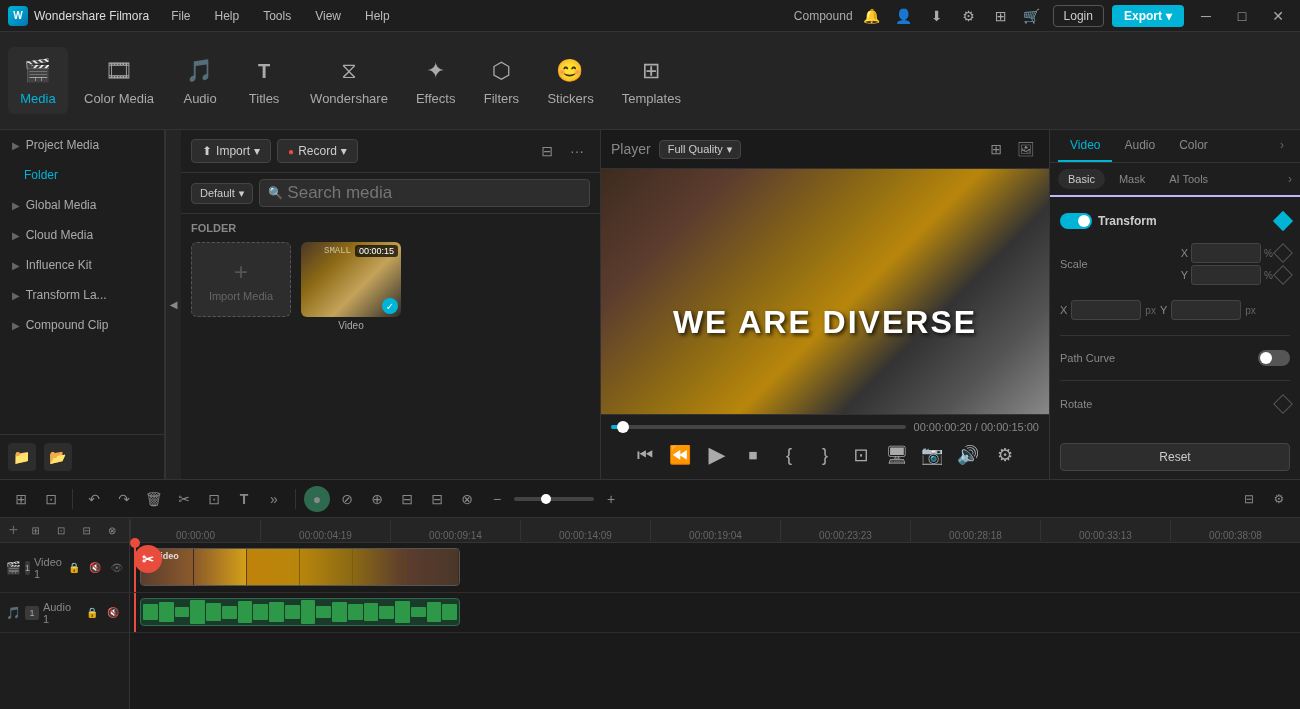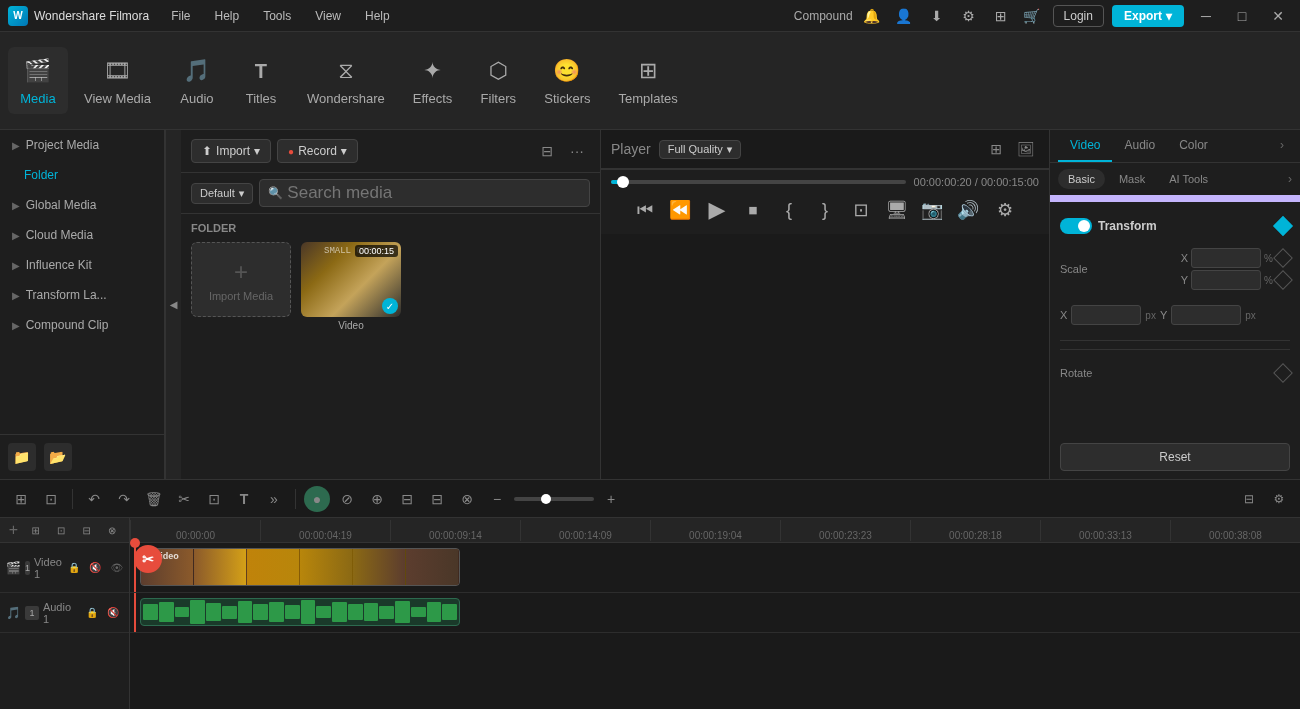--- a/index.html
+++ b/index.html
@@ -438,21 +438,21 @@
       margin-left: auto;
       padding: 8px;
       color: #666;
       cursor: pointer;
     }
     .right-sub-tabs {
       display: flex;
       align-items: center;
       padding: 6px 8px;
       gap: 4px;
-      border-bottom: 7px solid #c4b5fd;
+      border-bottom: 2px solid #c4b5fd;
     }
     .sub-tab {
       padding: 4px 10px;
       border-radius: 12px;
       font-size: 11px;
       cursor: pointer;
       color: #888;
     }
     .sub-tab.active { background: #2d2d2d; color: #ccc; }
     .right-panel-content { padding: 10px; flex: 1; overflow-y: auto; }
@@ -770,21 +770,21 @@
   </div>
 </div>
 
 <div class="toolbar">
   <div class="tool-item active">
     <div class="tool-icon">🎬</div>
     <span class="tool-label">Media</span>
   </div>
   <div class="tool-item">
     <div class="tool-icon">🎞</div>
-    <span class="tool-label">View Media</span>
+    <span class="tool-label">Color Media</span>
   </div>
   <div class="tool-item">
     <div class="tool-icon">🎵</div>
     <span class="tool-label">Audio</span>
   </div>
   <div class="tool-item">
     <div class="tool-icon" style="font-weight:900;font-size:20px;color:#aaa">T</div>
     <span class="tool-label">Titles</span>
   </div>
   <div class="tool-item">
@@ -899,20 +899,25 @@
   <div class="preview-panel">
     <div class="preview-toolbar">
       <span class="player-label">Player</span>
       <div class="quality-select">
         <span>Full Quality</span>
         <span>▾</span>
       </div>
       <div class="preview-toolbar-right">
         <button class="tl-btn">⊞</button>
         <button class="tl-btn">🖼</button>
+      </div>
+    </div>
+    <div class="preview-canvas">
+      <div class="preview-video-bg">
+        <div class="preview-text-overlay">WE ARE DIVERSE</div>
       </div>
     </div>
     <div class="preview-controls">
       <div class="timeline-scrubber">
         <div class="scrubber-track">
           <div class="scrubber-fill"></div>
           <div class="scrubber-thumb"></div>
         </div>
         <span class="time-display">
           <span>00:00:00:20</span>
@@ -989,20 +994,26 @@
           <input class="param-input" type="text" style="">
           <span class="param-unit">px</span>
           <span class="param-label">Y</span>
           <input class="param-input" type="text" style="">
           <span class="param-unit">px</span>
         </div>
       </div>
 
       <div class="divider"></div>
 
+      <div class="path-curve-row">
+        <span class="param-label">Path Curve</span>
+        <div class="path-toggle">
+          <div class="toggle-knob" style="left:2px;right:auto"></div>
+        </div>
+      </div>
 
       <div class="divider"></div>
 
       <div class="rotate-section">
         <div style="display:flex;align-items:center;justify-content:space-between">
           <span class="param-label">Rotate</span>
           <div class="diamond-btn"></div>
         </div>
         <div style="display:flex;align-items:center;gap:8px;padding-top:4px">
           

